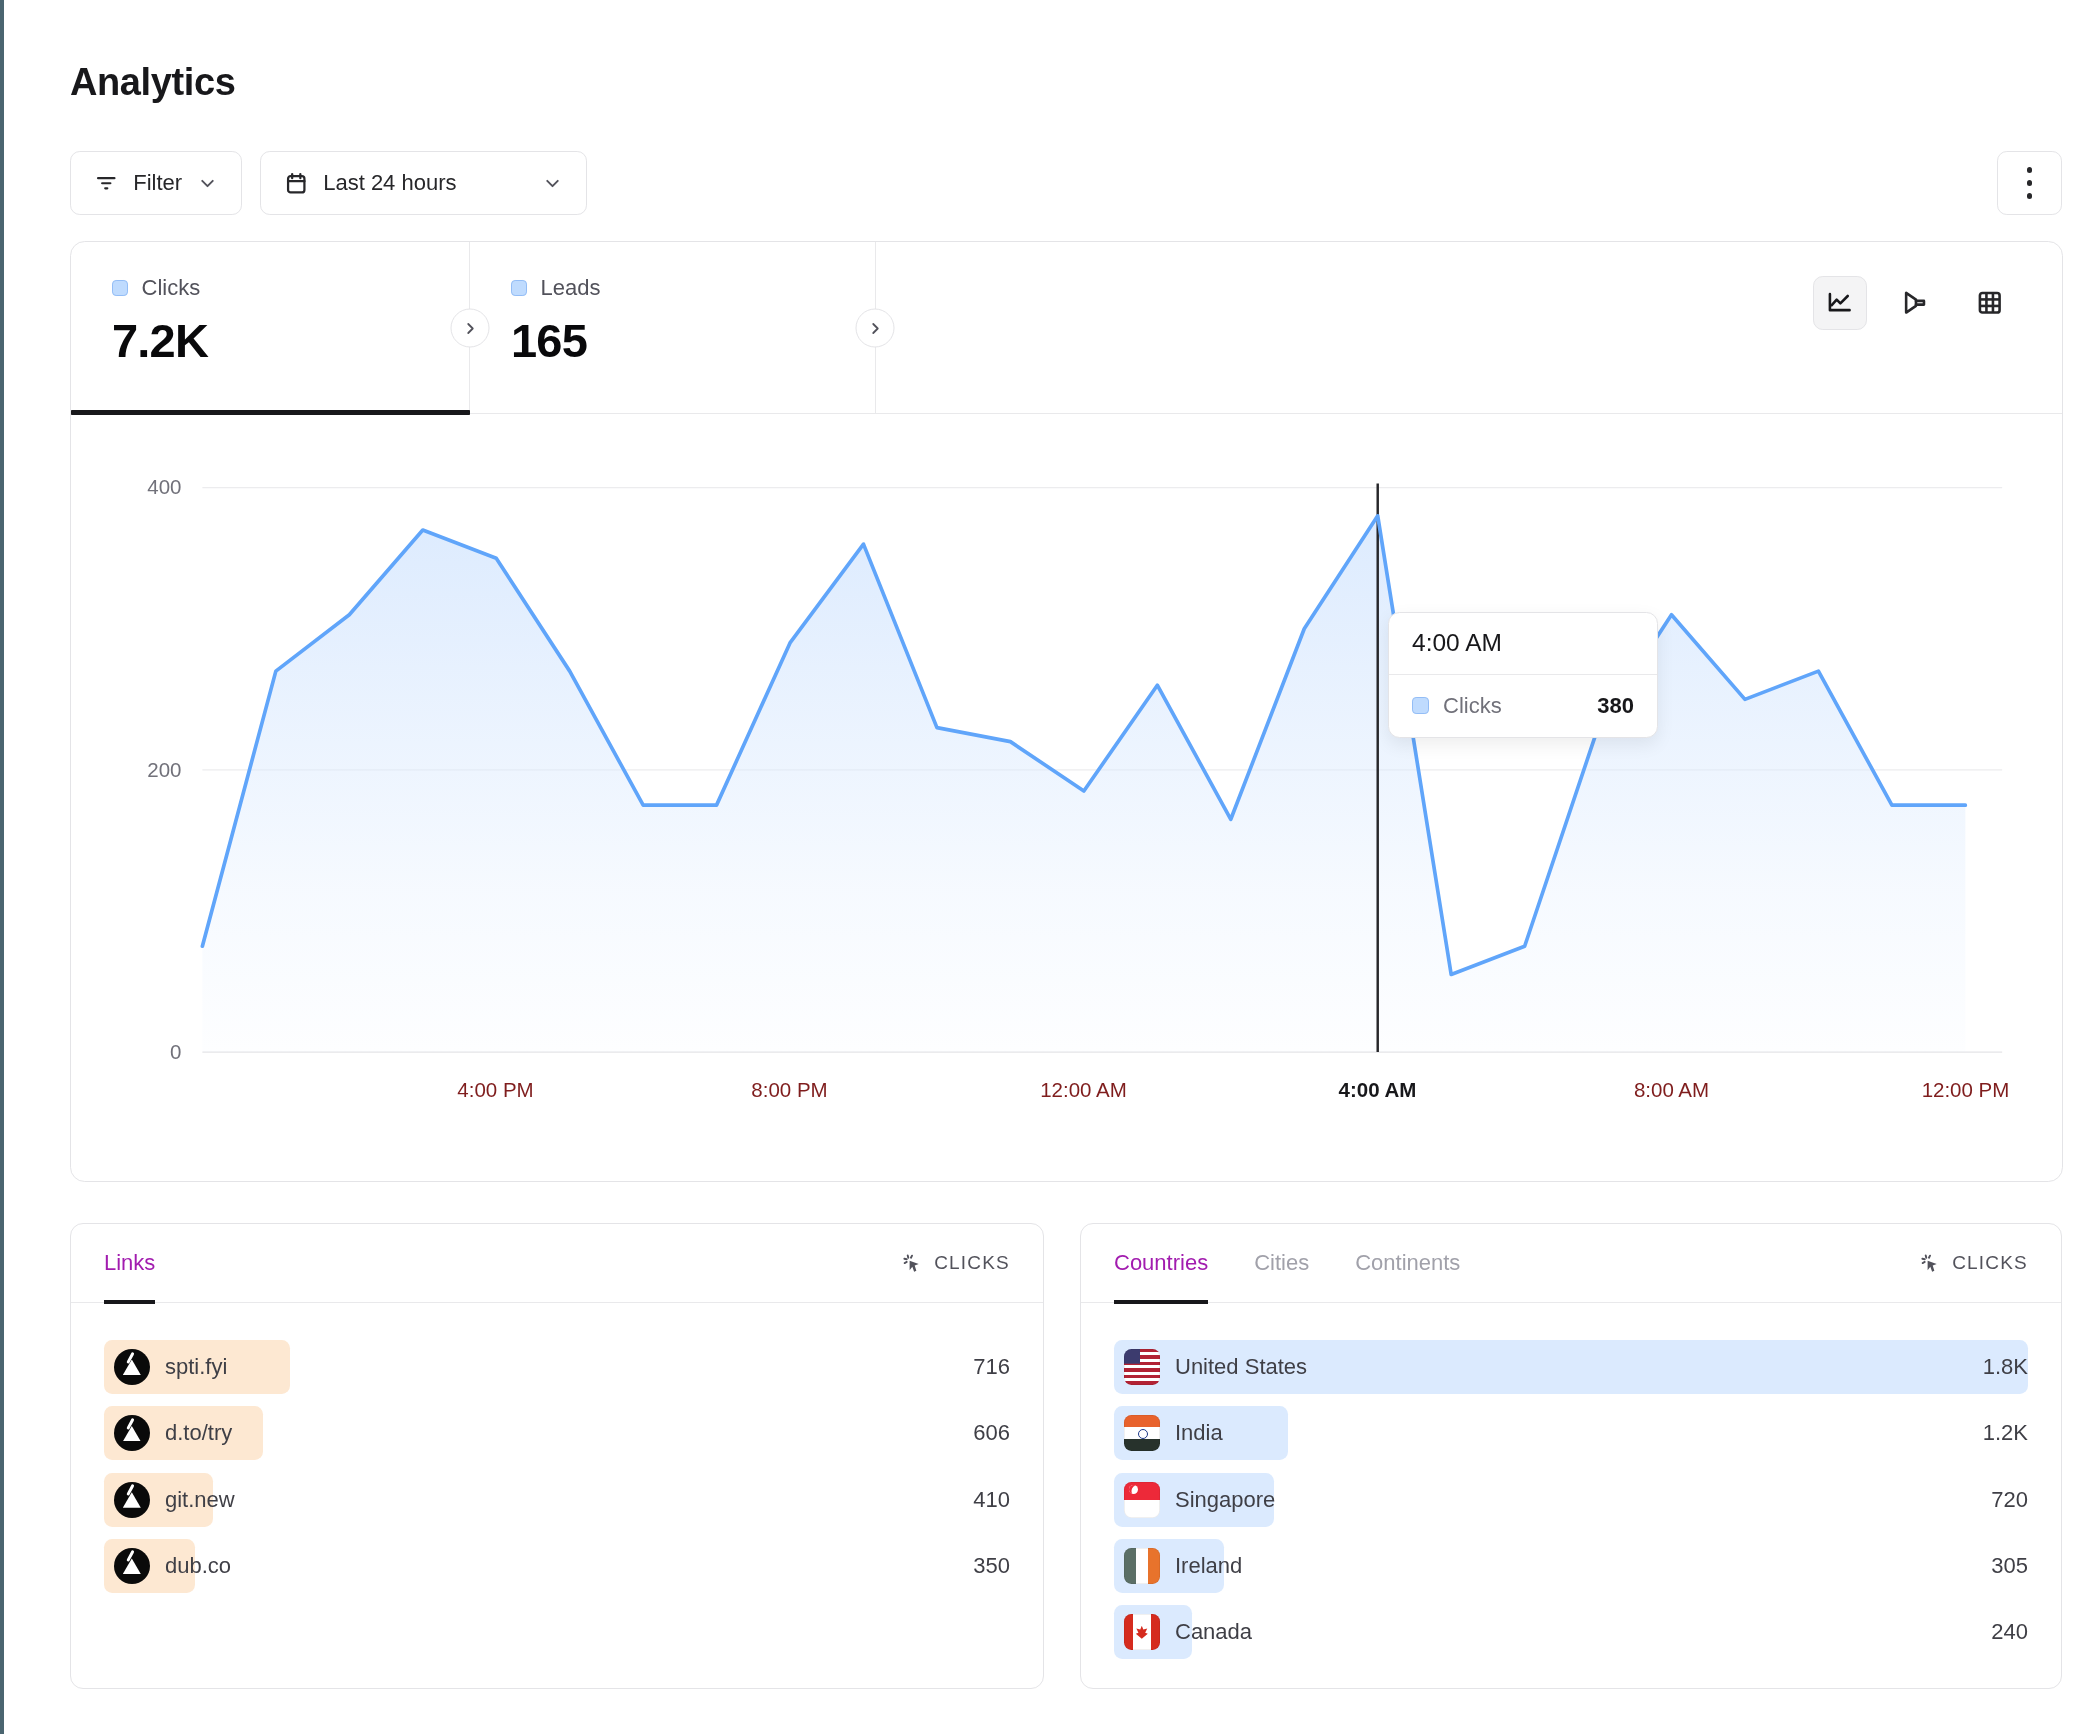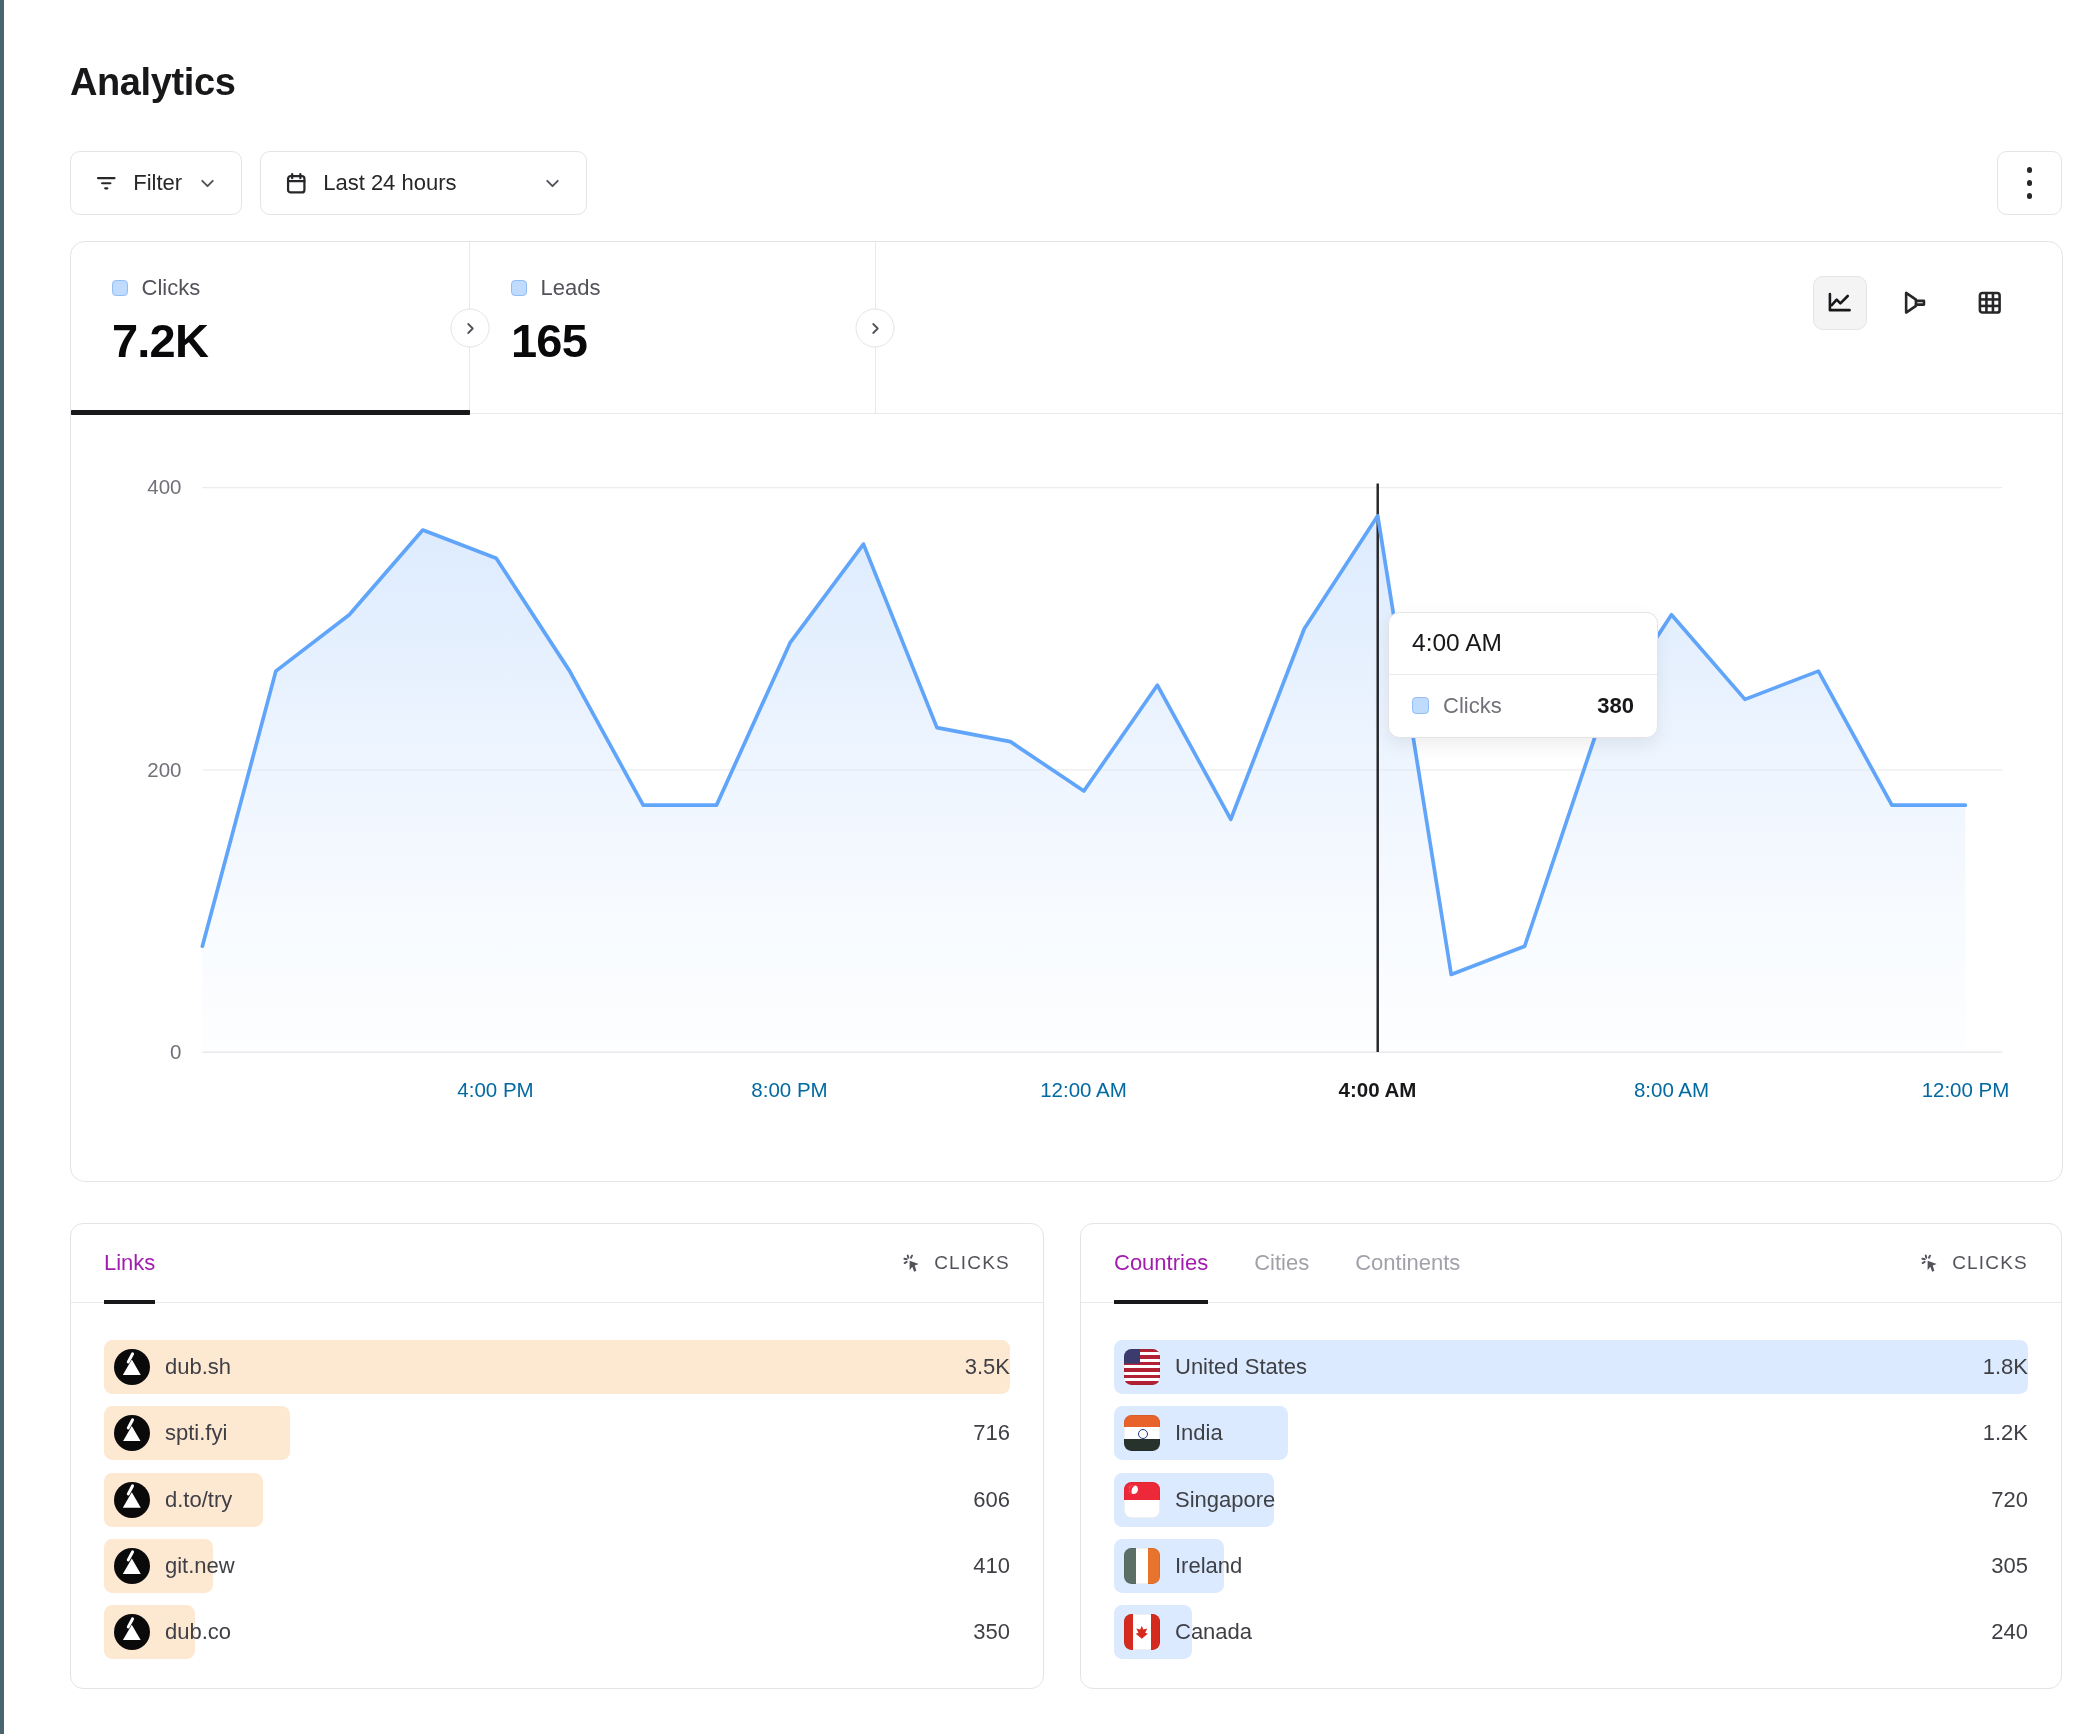--- a/index.html
+++ b/index.html
@@ -29,21 +29,21 @@
   .stat-value { margin-top:11.5px; font-size:47px; font-weight:800; color:#09090b; letter-spacing:-0.8px; }
   .active-underline { position:absolute; left:0; bottom:-1.6px; width:399px; height:4.9px; background:#18181b; border-radius:0.8px; }
   .circle-btn { position:absolute; top:86px; width:39px; height:39px; border-radius:50%; background:#fff; border:1.3px solid #e4e4e7; transform:translate(-50%,-50%); display:flex; align-items:center; justify-content:center; color:#52525b; cursor:pointer; z-index:3; }
   .chart-type-group { position:absolute; right:45px; top:34px; display:flex; gap:21px; }
   .ct-btn { width:54px; height:54px; border-radius:9.8px; display:flex; align-items:center; justify-content:center; cursor:pointer; color:#27272a; }
   .ct-btn.active { background:#f4f4f5; border:1.3px solid #e4e4e7; }
   
   .chart-layer { position:absolute; left:0; top:172px; width:1993px; height:769px; }
   .chart-layer svg { position:absolute; left:0; top:0; }
   .y-tick { position:absolute; width:90px; text-align:right; font-size:20.5px; color:#71717a; }
-  .x-tick { position:absolute; width:131px; text-align:center; font-size:20.5px; color:#0369a1; top:664px; }
+  .x-tick { position:absolute; width:131px; text-align:center; font-size:20.5px; color:#7f1d1d; top:664px; }
   .x-tick.hot { color:#18181b; font-weight:700; }
   
   .tooltip { position:absolute; left:1317px; top:198px; width:270px; background:#fff; border:1.3px solid #e4e4e7; border-radius:11.5px; box-shadow:0 6.5px 18px rgba(0,0,0,0.07); z-index:5; }
   .tooltip-head { padding:16.4px 23px; font-size:24.5px; color:#18181b; border-bottom:1.3px solid #e9e9eb; }
   .tooltip-row { padding:18px 23px; display:flex; align-items:center; gap:14px; font-size:22px; }
   .tooltip-row .t-label { color:#71717a; }
   .tooltip-row .t-value { margin-left:auto; font-weight:700; color:#18181b; }
   
   .panel { position:absolute; top:1223px; height:466px; background:#fff; border:1.3px solid #e4e4e7; border-radius:13px; }
   .panel.links { left:70px; width:974px; }
@@ -228,29 +228,20 @@
             <line x1="3.5" y1="7" x2="6" y2="7.6"></line>
             <line x1="11.5" y1="3.8" x2="10.4" y2="6"></line>
             <line x1="3.8" y1="11.5" x2="6" y2="10.4"></line>
           </svg>
       </span>
       <span>CLICKS</span>
     </div>
   </div>
   <div class="rows">
     <div class="row">
-      <span class="bar" style="width: 100%;"></span>
-      <span class="dub-logo">
-          <span class="tri"></span>
-          <span class="slash"></span>
-        </span>
-      <span class="name">dub.sh</span>
-      <span class="val">3.5K</span>
-    </div>
-    <div class="row">
       <span class="bar" style="width: 20.5%;"></span>
       <span class="dub-logo">
           <span class="tri"></span>
           <span class="slash"></span>
         </span>
       <span class="name">spti.fyi</span>
       <span class="val">716</span>
     </div>
     <div class="row">
       <span class="bar" style="width: 17.5%;"></span>

